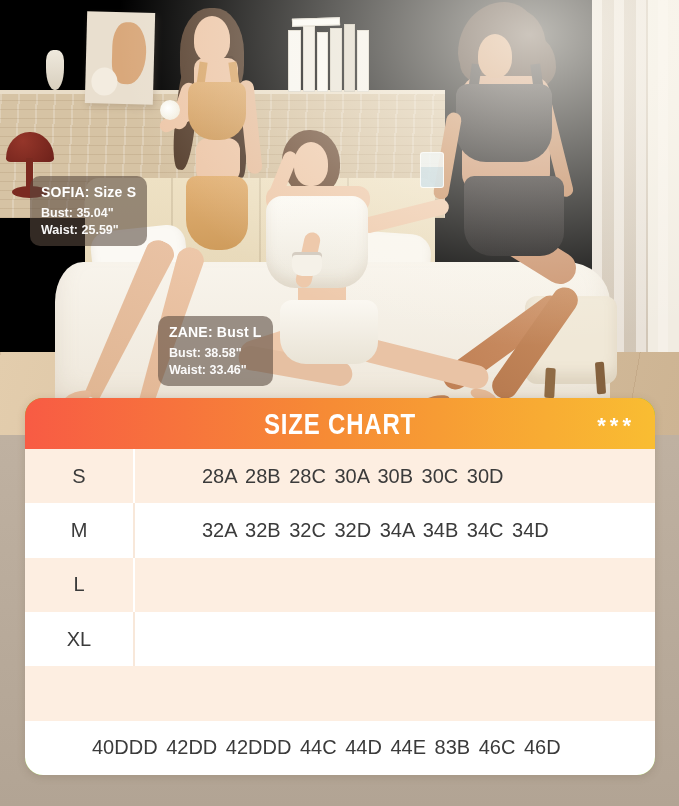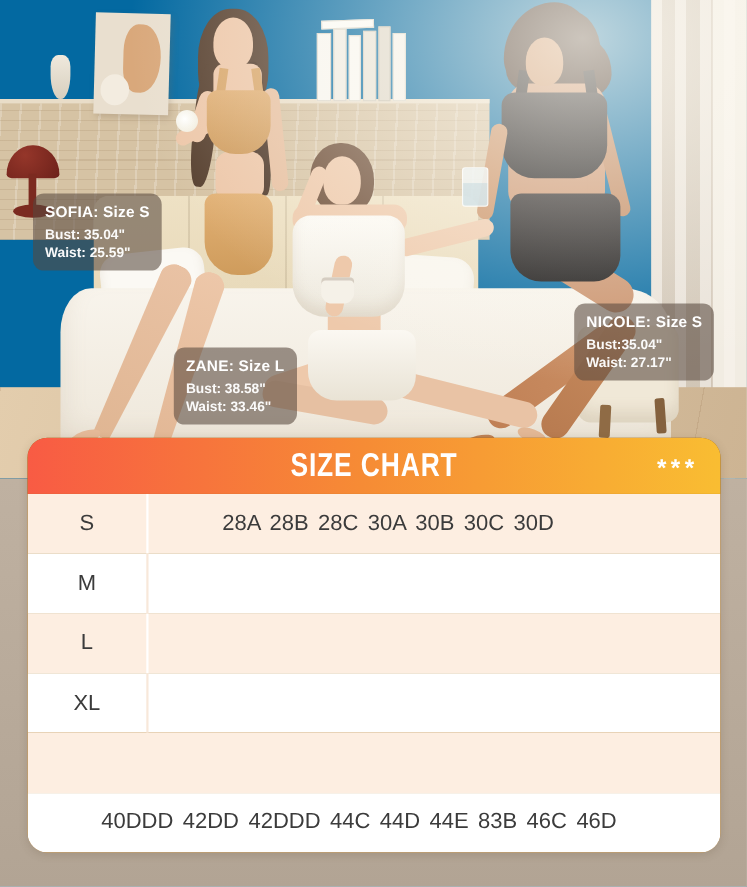--- a/index.html
+++ b/index.html
@@ -7,32 +7,32 @@
     --tan:#d9a76b; --white-garment:#f8f5ee; --black-garment:#201d1d;
     --row-peach:#fdeee1; --table-text:#3b3b3b;
   }
   *{margin:0;padding:0;box-sizing:border-box;}
   html,body{width:679px;height:806px;overflow:hidden;}
   body{
     font-family:"Liberation Sans", sans-serif;
     background:linear-gradient(180deg,#c9bcac 0%,#c3b5a5 40%,#b2a494 100%);
     position:relative;
   }
-  .photo{position:absolute;left:0;top:0;width:679px;height:435px;overflow:hidden;background:#0369a1;}
+  .photo{position:absolute;left:0;top:0;width:679px;height:435px;overflow:hidden;background:#000000;}
   .ph{position:absolute;}
   .light-overlay{left:0;top:0;width:679px;height:435px;
     background:radial-gradient(ellipse at 78% 8%, rgba(255,252,244,.75), rgba(255,252,244,0) 55%);z-index:8;pointer-events:none;}
   
   .tag{position:absolute;z-index:10;background:rgba(88,73,62,.58);border-radius:10px;
        padding:8px 11px 9px;color:#fff;}
   .tag-title{font-size:14px;font-weight:bold;letter-spacing:.2px;margin-bottom:6px;white-space:nowrap;}
   .tag-line{font-size:12.5px;font-weight:bold;margin-top:3px;white-space:nowrap;opacity:.96;}
   
   .chart-card{position:absolute;left:25px;top:398px;width:630px;height:377px;border-radius:18px;
-      overflow:hidden;z-index:20;box-shadow:0 2px 8px rgba(90,70,50,.18);background:#a16207;}
+      overflow:hidden;z-index:20;box-shadow:0 2px 8px rgba(90,70,50,.18);background:#84cc16;}
   .chart-header{position:relative;height:51px;display:flex;align-items:center;justify-content:center;
       background:linear-gradient(90deg,#f85b44 0%,#f68b35 48%,#f9bd32 100%);}
   .chart-title{display:inline-block;color:#fff;font-size:30px;font-weight:800;letter-spacing:1px;
       transform:scaleX(.8);}
   .asterisks{position:absolute;right:20px;top:50%;transform:translateY(-42%);color:#fff;
       font-size:22px;font-weight:bold;letter-spacing:4px;}
   .chart-rows{display:flex;flex-direction:column;height:326px;}
   .row{flex:1;display:flex;align-items:center;}
   .row:nth-child(odd){background:var(--row-peach);}
   .row:nth-child(even){background:#ffffff;}
@@ -177,43 +177,39 @@
     </div>
 
     <div class="ph light-overlay"></div>
 
     <div class="tag" style="left:30px;top:176px;">
       <div class="tag-title">SOFIA: Size S</div>
       <div class="tag-line">Bust: 35.04"</div>
       <div class="tag-line">Waist: 25.59"</div>
     </div>
     <div class="tag" style="left:158px;top:316px;">
-      <div class="tag-title">ZANE: Size L</div>
+      <div class="tag-title">ZANE: Bust L</div>
       <div class="tag-line">Bust: 38.58"</div>
       <div class="tag-line">Waist: 33.46"</div>
-    </div>
-    <div class="tag" style="left:522px;top:276px;">
-      <div class="tag-title">NICOLE: Size S</div>
-      <div class="tag-line">Bust:35.04"</div>
-      <div class="tag-line">Waist: 27.17"</div>
     </div>
   </div>
 
   <div class="chart-card">
     <div class="chart-header">
       <span class="chart-title">SIZE CHART</span>
       <span class="asterisks">***</span>
     </div>
     <div class="chart-rows">
       <div class="row">
         <div class="cell-size">S</div>
         <div class="cell-values">28A 28B 28C 30A 30B 30C 30D</div>
       </div>
       <div class="row">
         <div class="cell-size">M</div>
+        <div class="cell-values">32A 32B 32C 32D 34A 34B 34C 34D</div>
       </div>
       <div class="row">
         <div class="cell-size">L</div>
       </div>
       <div class="row">
         <div class="cell-size">XL</div>
       </div>
       <div class="row">
       </div>
       <div class="row">

